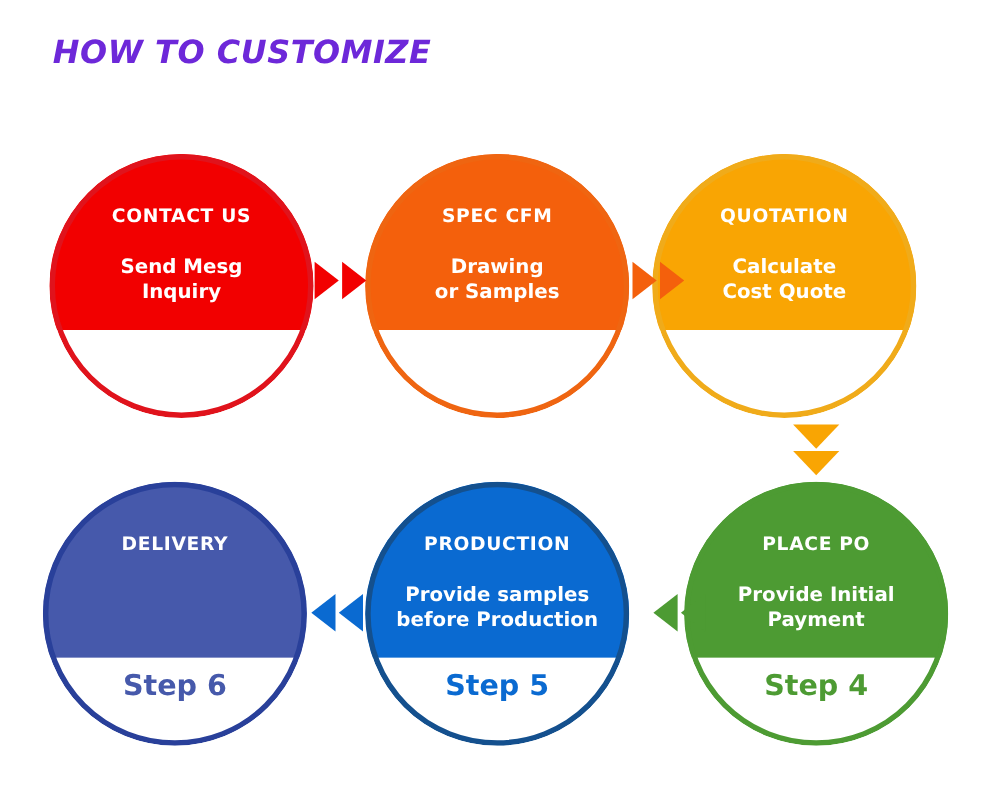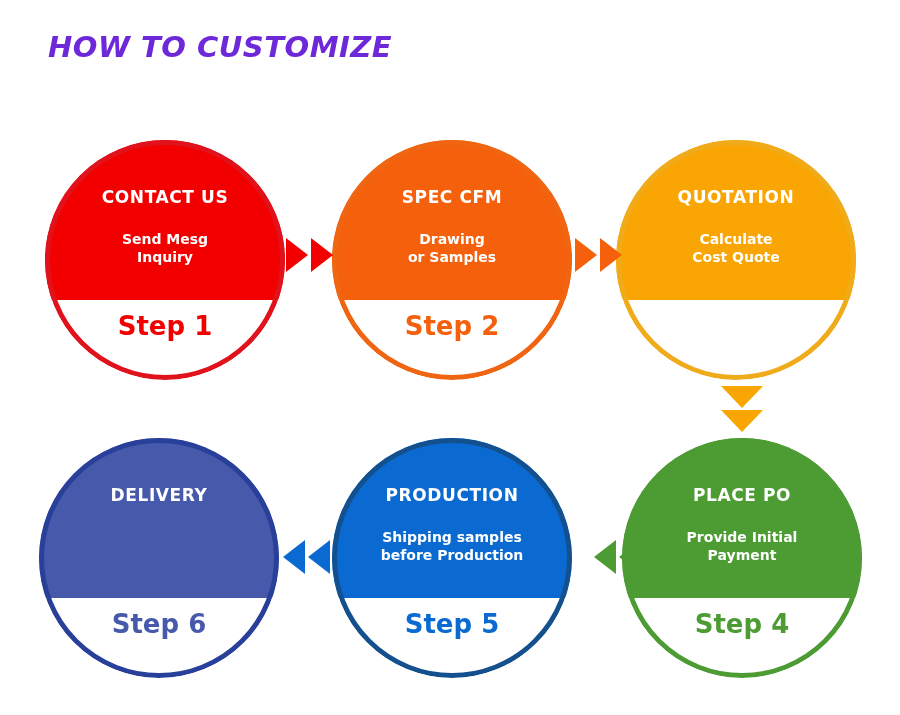--- a/index.html
+++ b/index.html
@@ -83,41 +83,41 @@
   .circle-heading {
     margin-top: 48px;
     font-size: 17px;
     font-weight: bold;
     letter-spacing: 0.6px;
     color: #ffffff;
     line-height: 1.1;
   }
   .circle-desc {
     margin-top: 24px;
-    font-size: 14px;
+    font-size: 18px;
     font-weight: bold;
     color: #ffffff;
     line-height: 1.28;
     padding: 0 8px;
     white-space: pre-line;
   }
   .circle-step {
     position: absolute;
     left: 0;
     right: 0;
     top: 172px;
     font-size: 26px;
     font-weight: bold;
     line-height: 1.1;
   }
 
   
   #circle-1 { left: 45px;  top: 140px; text-decoration: underline; }
   #circle-2 { left: 332px; top: 140px; }
-  #circle-3 { left: 616px; top: 140px; }
+  #circle-3 { left: 593px; top: 140px; }
   #circle-4 { left: 622px; top: 438px; }
   #circle-5 { left: 332px; top: 438px; }
   #circle-6 { left: 39px;  top: 438px; }
 
   
   .arrow-group {
     position: absolute;
     display: flex;
     align-items: center;
     z-index: 4;
@@ -162,38 +162,36 @@
   <div class="page-title">HOW TO CUSTOMIZE</div>
 
   <div class="step-circle" id="circle-1">
     <div class="circle-top" style="background: rgb(242, 0, 0);"></div>
     <div class="circle-bottom"></div>
     <div class="circle-ring" style="border-color: rgb(224, 19, 28);"></div>
     <div class="circle-content">
       <div class="circle-heading">CONTACT US</div>
       <div class="circle-desc">Send Mesg
 Inquiry</div>
-      <div class="circle-step" style="color: rgb(242, 0, 0);">Step 1</div>
     </div>
   </div>
 
   <div class="arrow-group arrow-h" id="arrow-1-2">
     <div class="tri tri-right" style="border-left-color: rgb(242, 0, 0);"></div>
     <div class="tri tri-right" style="border-left-color: rgb(242, 0, 0);"></div>
   </div>
 
   <div class="step-circle" id="circle-2">
     <div class="circle-top" style="background: rgb(244, 96, 12);"></div>
     <div class="circle-bottom"></div>
     <div class="circle-ring" style="border-color: rgb(239, 101, 17);"></div>
     <div class="circle-content">
       <div class="circle-heading">SPEC CFM</div>
       <div class="circle-desc">Drawing
 or Samples</div>
-      <div class="circle-step" style="color: rgb(244, 96, 12);">Step 2</div>
     </div>
   </div>
 
   <div class="arrow-group arrow-h" id="arrow-2-3">
     <div class="tri tri-right" style="border-left-color: rgb(244, 96, 12);"></div>
     <div class="tri tri-right" style="border-left-color: rgb(244, 96, 12);"></div>
   </div>
 
   <div class="step-circle" id="circle-3">
     <div class="circle-top" style="background: rgb(249, 165, 3);"></div>
@@ -227,21 +225,21 @@
     <div class="tri tri-left" style="border-right-color: rgb(77, 155, 51);"></div>
     <div class="tri tri-left" style="border-right-color: rgb(77, 155, 51);"></div>
   </div>
 
   <div class="step-circle" id="circle-5">
     <div class="circle-top" style="background: rgb(10, 106, 209);"></div>
     <div class="circle-bottom"></div>
     <div class="circle-ring" style="border-color: rgb(20, 80, 142);"></div>
     <div class="circle-content">
       <div class="circle-heading">PRODUCTION</div>
-      <div class="circle-desc">Shipping samples
+      <div class="circle-desc">Provide samples
 before Production</div>
       <div class="circle-step" style="color: rgb(10, 106, 209);">Step 5</div>
     </div>
   </div>
 
   <div class="arrow-group arrow-h" id="arrow-5-6">
     <div class="tri tri-left" style="border-right-color: rgb(10, 106, 209);"></div>
     <div class="tri tri-left" style="border-right-color: rgb(10, 106, 209);"></div>
   </div>
 

